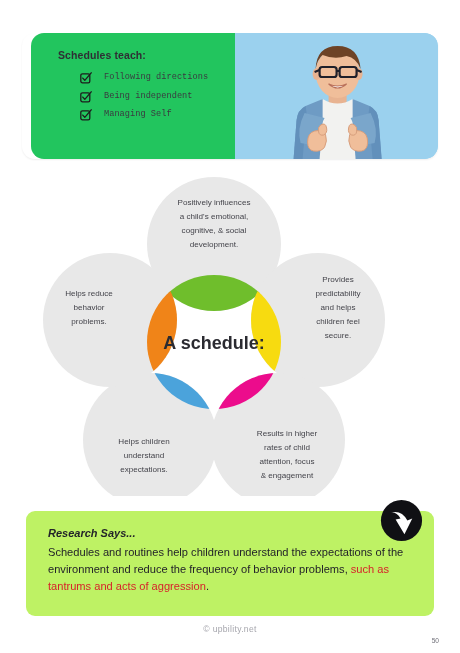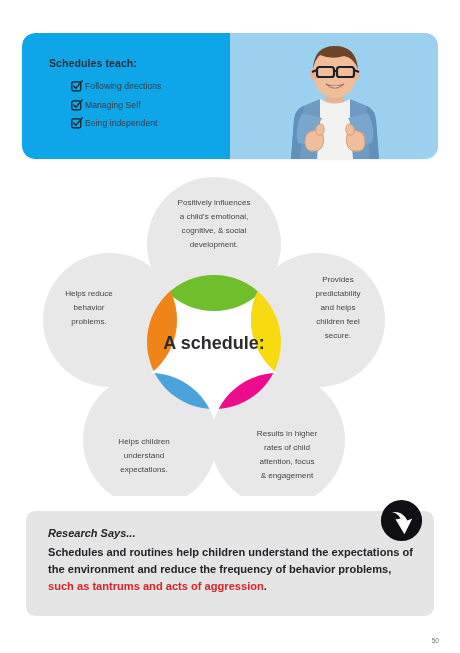--- a/index.html
+++ b/index.html
@@ -28,36 +28,37 @@
     left: 22px;
     top: 33px;
     width: 416px;
     height: 126px;
     border-radius: 13px;
     overflow: hidden;
     display: flex;
     box-shadow: 0 1px 2px rgba(0,0,0,.07);
   }
   .top-left {
-    background: #0ea5e9;
+    background: #22c55e;
     width: 208px;
     height: 100%;
     border-radius: 13px 0 0 13px;
     box-sizing: border-box;
-    padding: 24px 0 0 27px;
+    padding: 16px 0 0 27px;
+    margin-left: 9px;
   }
   .teach-title {
     font-size: 10.5px;
     font-weight: bold;
     color: #2f2f35;
     letter-spacing: .1px;
     margin-bottom: 11px;
   }
   .check-list { display: flex; flex-direction: column; gap: 6.5px; padding-left: 22px; }
-  .check-row { display: flex; align-items: center; gap: 2px; }
+  .check-row { display: flex; gap: 12px; font-family: Liberation Mono, monospace; }
   .cbox { width: 12px; height: 12px; flex: 0 0 auto; display:block; }
   .check-label {
     font-size: 8.6px;
     color: #3a3a40;
     letter-spacing: .05px;
   }
 
   .top-right {
     width: 208px;
     height: 100%;
@@ -91,35 +92,35 @@
     fill: #2b2b31;
   }
 
   
   .research {
     position: absolute;
     left: 26px;
     top: 511px;
     width: 408px;
     height: 105px;
-    background: #e5e5e5;
+    background: #bef264;
     border-radius: 9px;
     box-sizing: border-box;
     padding: 16px 20px 0 22px;
   }
   .research-kicker {
     font-size: 11px;
     font-style: italic;
     font-weight: bold;
     color: #232329;
     margin-bottom: 5px;
   }
   .research-body {
     font-size: 11.1px;
-    font-weight: bold;
+    font-weight: normal;
     color: #232329;
     line-height: 1.52;
   }
   .redtext { color: #D7222A; }
 
   .arrow-badge {
     position: absolute;
     left: 378px;
     top: 497px;
     width: 47px;
@@ -163,29 +164,29 @@
             <path d="M5.5 12.2 L9.6 16.6 L22.4 1.6" fill="none" stroke="#1d1d1d" stroke-width="2.6" stroke-linecap="round" stroke-linejoin="round"></path>
           </svg>
           <span class="check-label">Following directions</span>
         </div>
 
         <div class="check-row">
           <svg class="cbox" viewBox="0 0 24 24">
             <rect x="1.6" y="3.6" width="18" height="18" rx="3.2" ry="3.2" fill="none" stroke="#1d1d1d" stroke-width="2.6"></rect>
             <path d="M5.5 12.2 L9.6 16.6 L22.4 1.6" fill="none" stroke="#1d1d1d" stroke-width="2.6" stroke-linecap="round" stroke-linejoin="round"></path>
           </svg>
-          <span class="check-label">Managing Self</span>
+          <span class="check-label">Being independent</span>
         </div>
 
         <div class="check-row">
           <svg class="cbox" viewBox="0 0 24 24">
             <rect x="1.6" y="3.6" width="18" height="18" rx="3.2" ry="3.2" fill="none" stroke="#1d1d1d" stroke-width="2.6"></rect>
             <path d="M5.5 12.2 L9.6 16.6 L22.4 1.6" fill="none" stroke="#1d1d1d" stroke-width="2.6" stroke-linecap="round" stroke-linejoin="round"></path>
           </svg>
-          <span class="check-label">Being independent</span>
+          <span class="check-label">Managing Self</span>
         </div>
 
 
       </div>
     </div>
 
     <div class="top-right">
       <svg class="boy" viewBox="0 0 208 126" preserveAspectRatio="xMidYMid slice">
         <rect x="0" y="0" width="208" height="126" fill="#9BD1EE"></rect>
 
@@ -313,15 +314,16 @@
     <div class="research-body">
       <span>Schedules and routines help children understand the expectations of the environment and reduce the frequency of behavior problems, </span><span class="redtext">such as tantrums and acts of aggression</span><span>.</span>
     </div>
   </div>
 
   <svg class="arrow-badge" viewBox="0 0 48 48">
     <circle cx="24" cy="24" r="21" fill="#101014"></circle>
     <path d="M13 16 q11 -3 17 8 l5 -2 -8 16 -9 -15 5 -1 q-4 -7 -10 -6 z" fill="#FFFFFF"></path>
   </svg>
 
+  <div class="footer">© upbility.net</div>
   <div class="pagenum">50</div>
 
 </div>
 
 </body></html>

